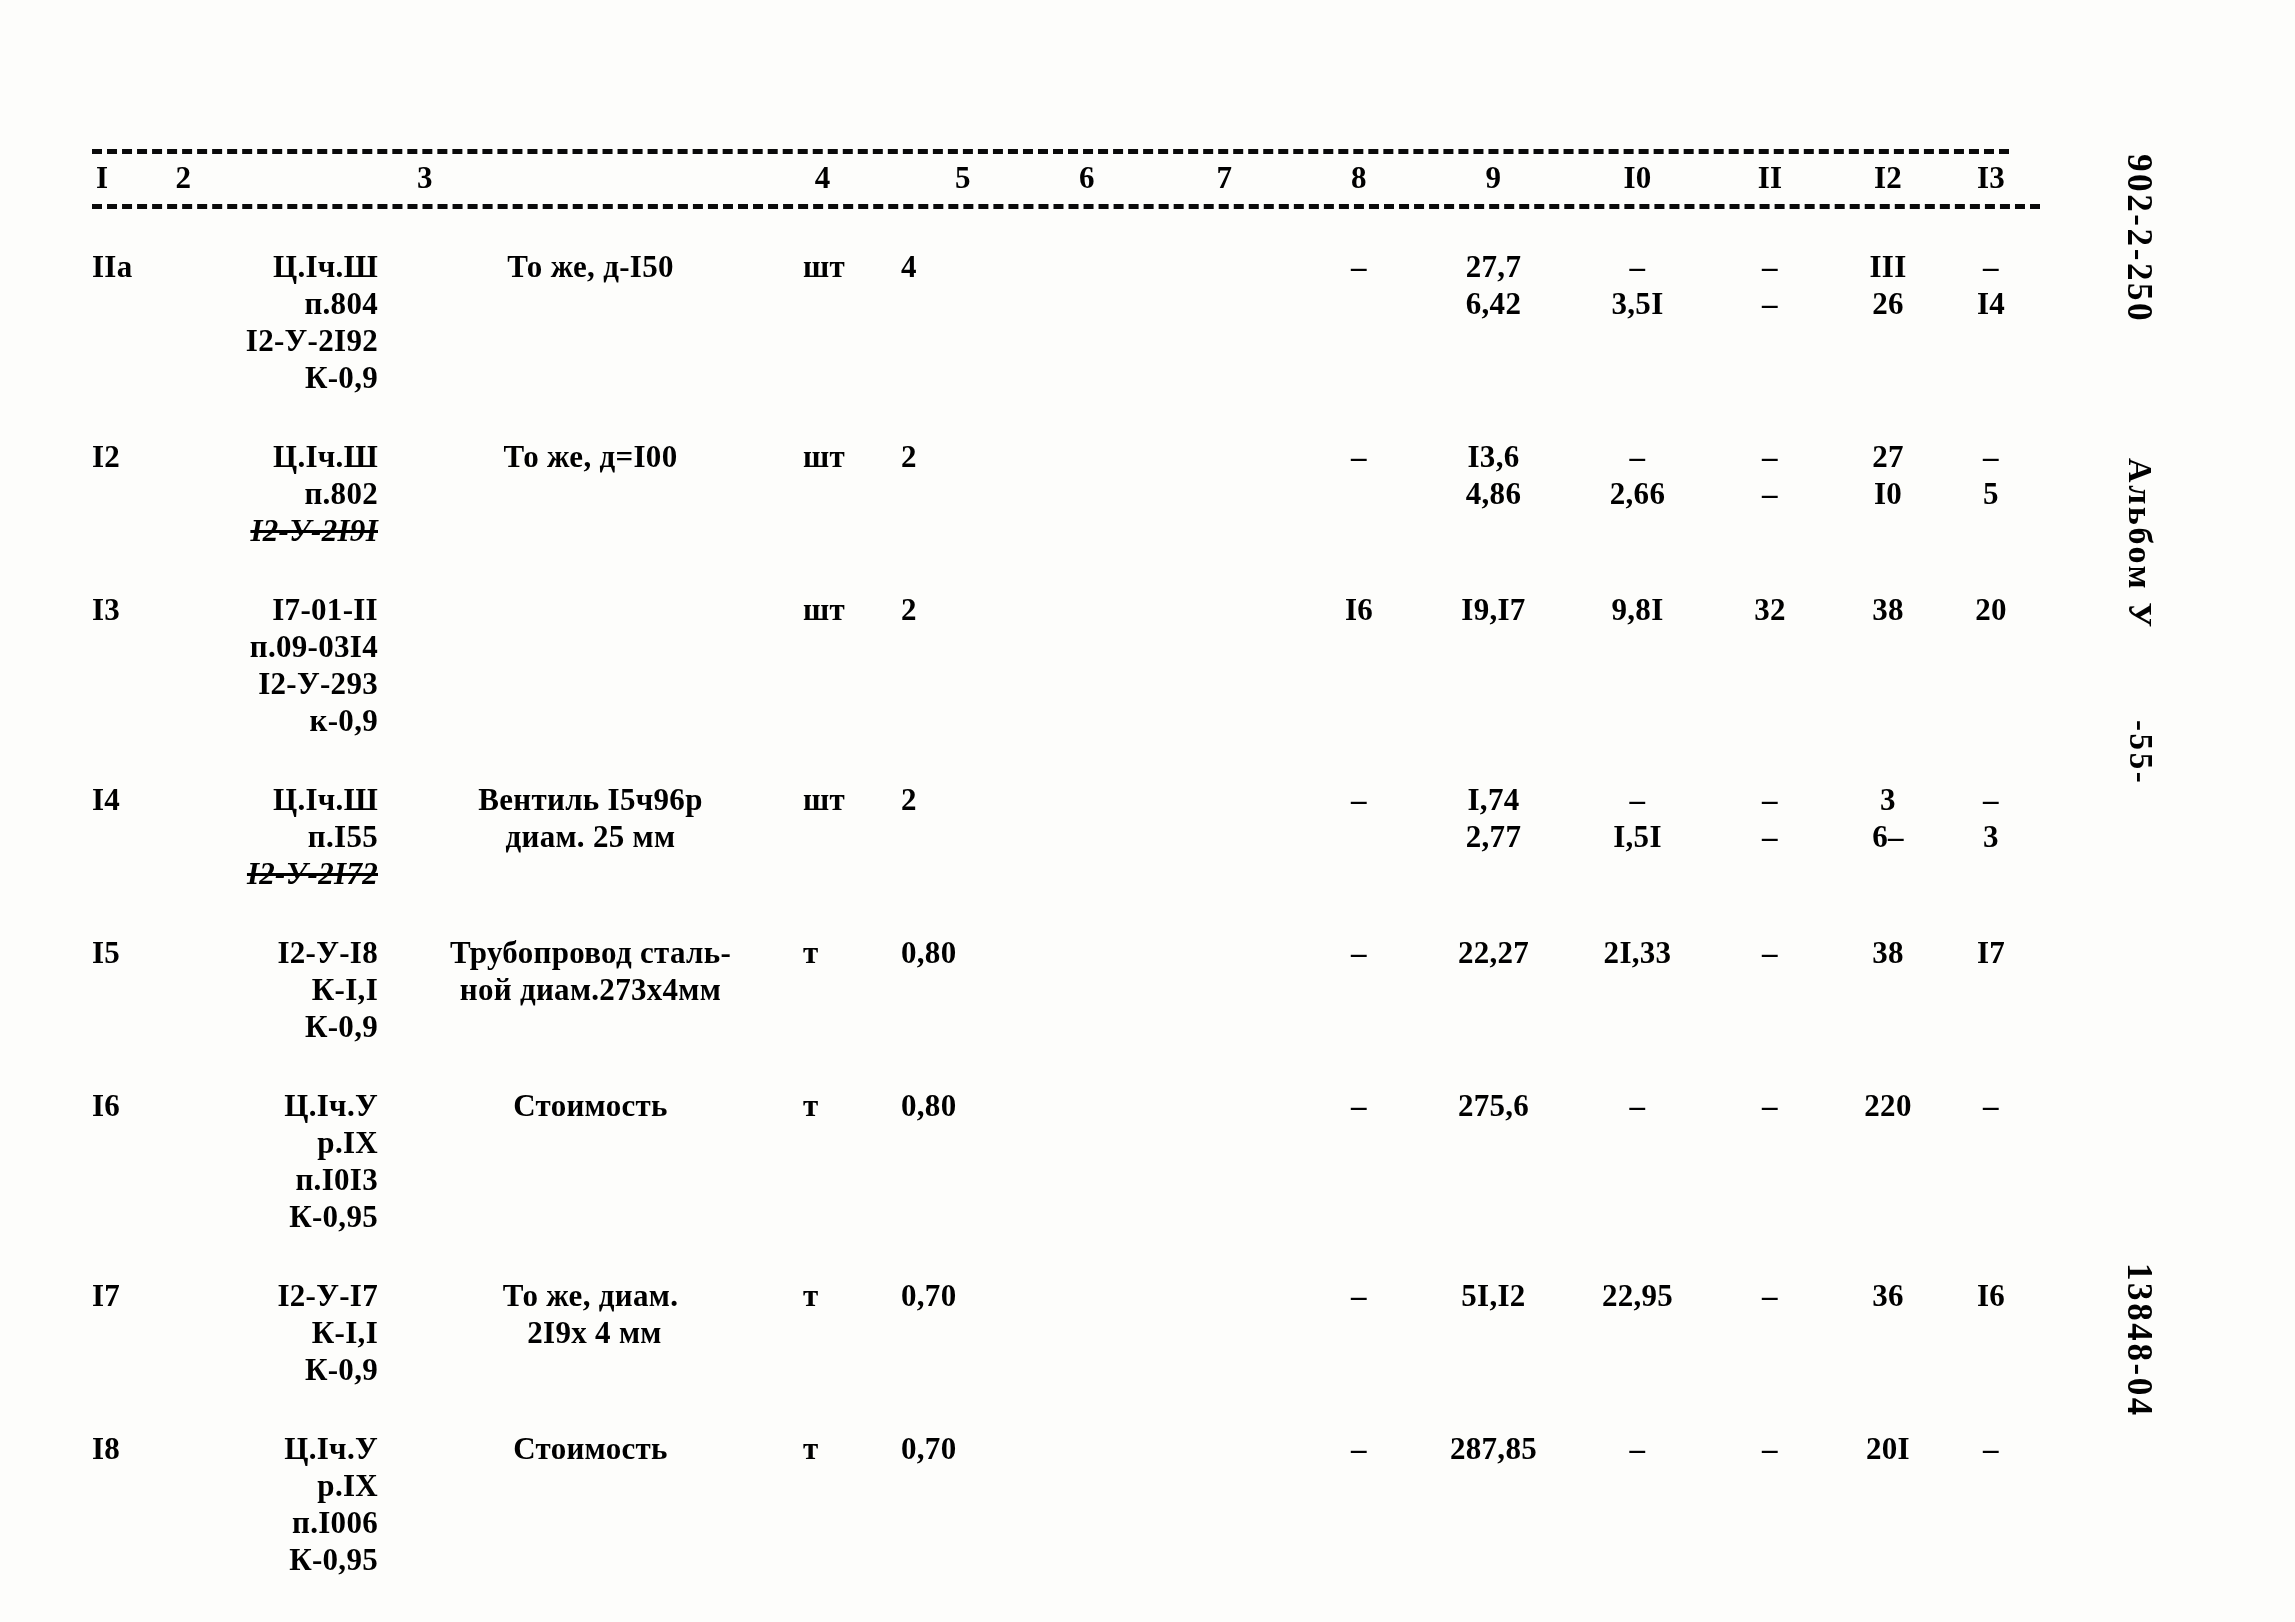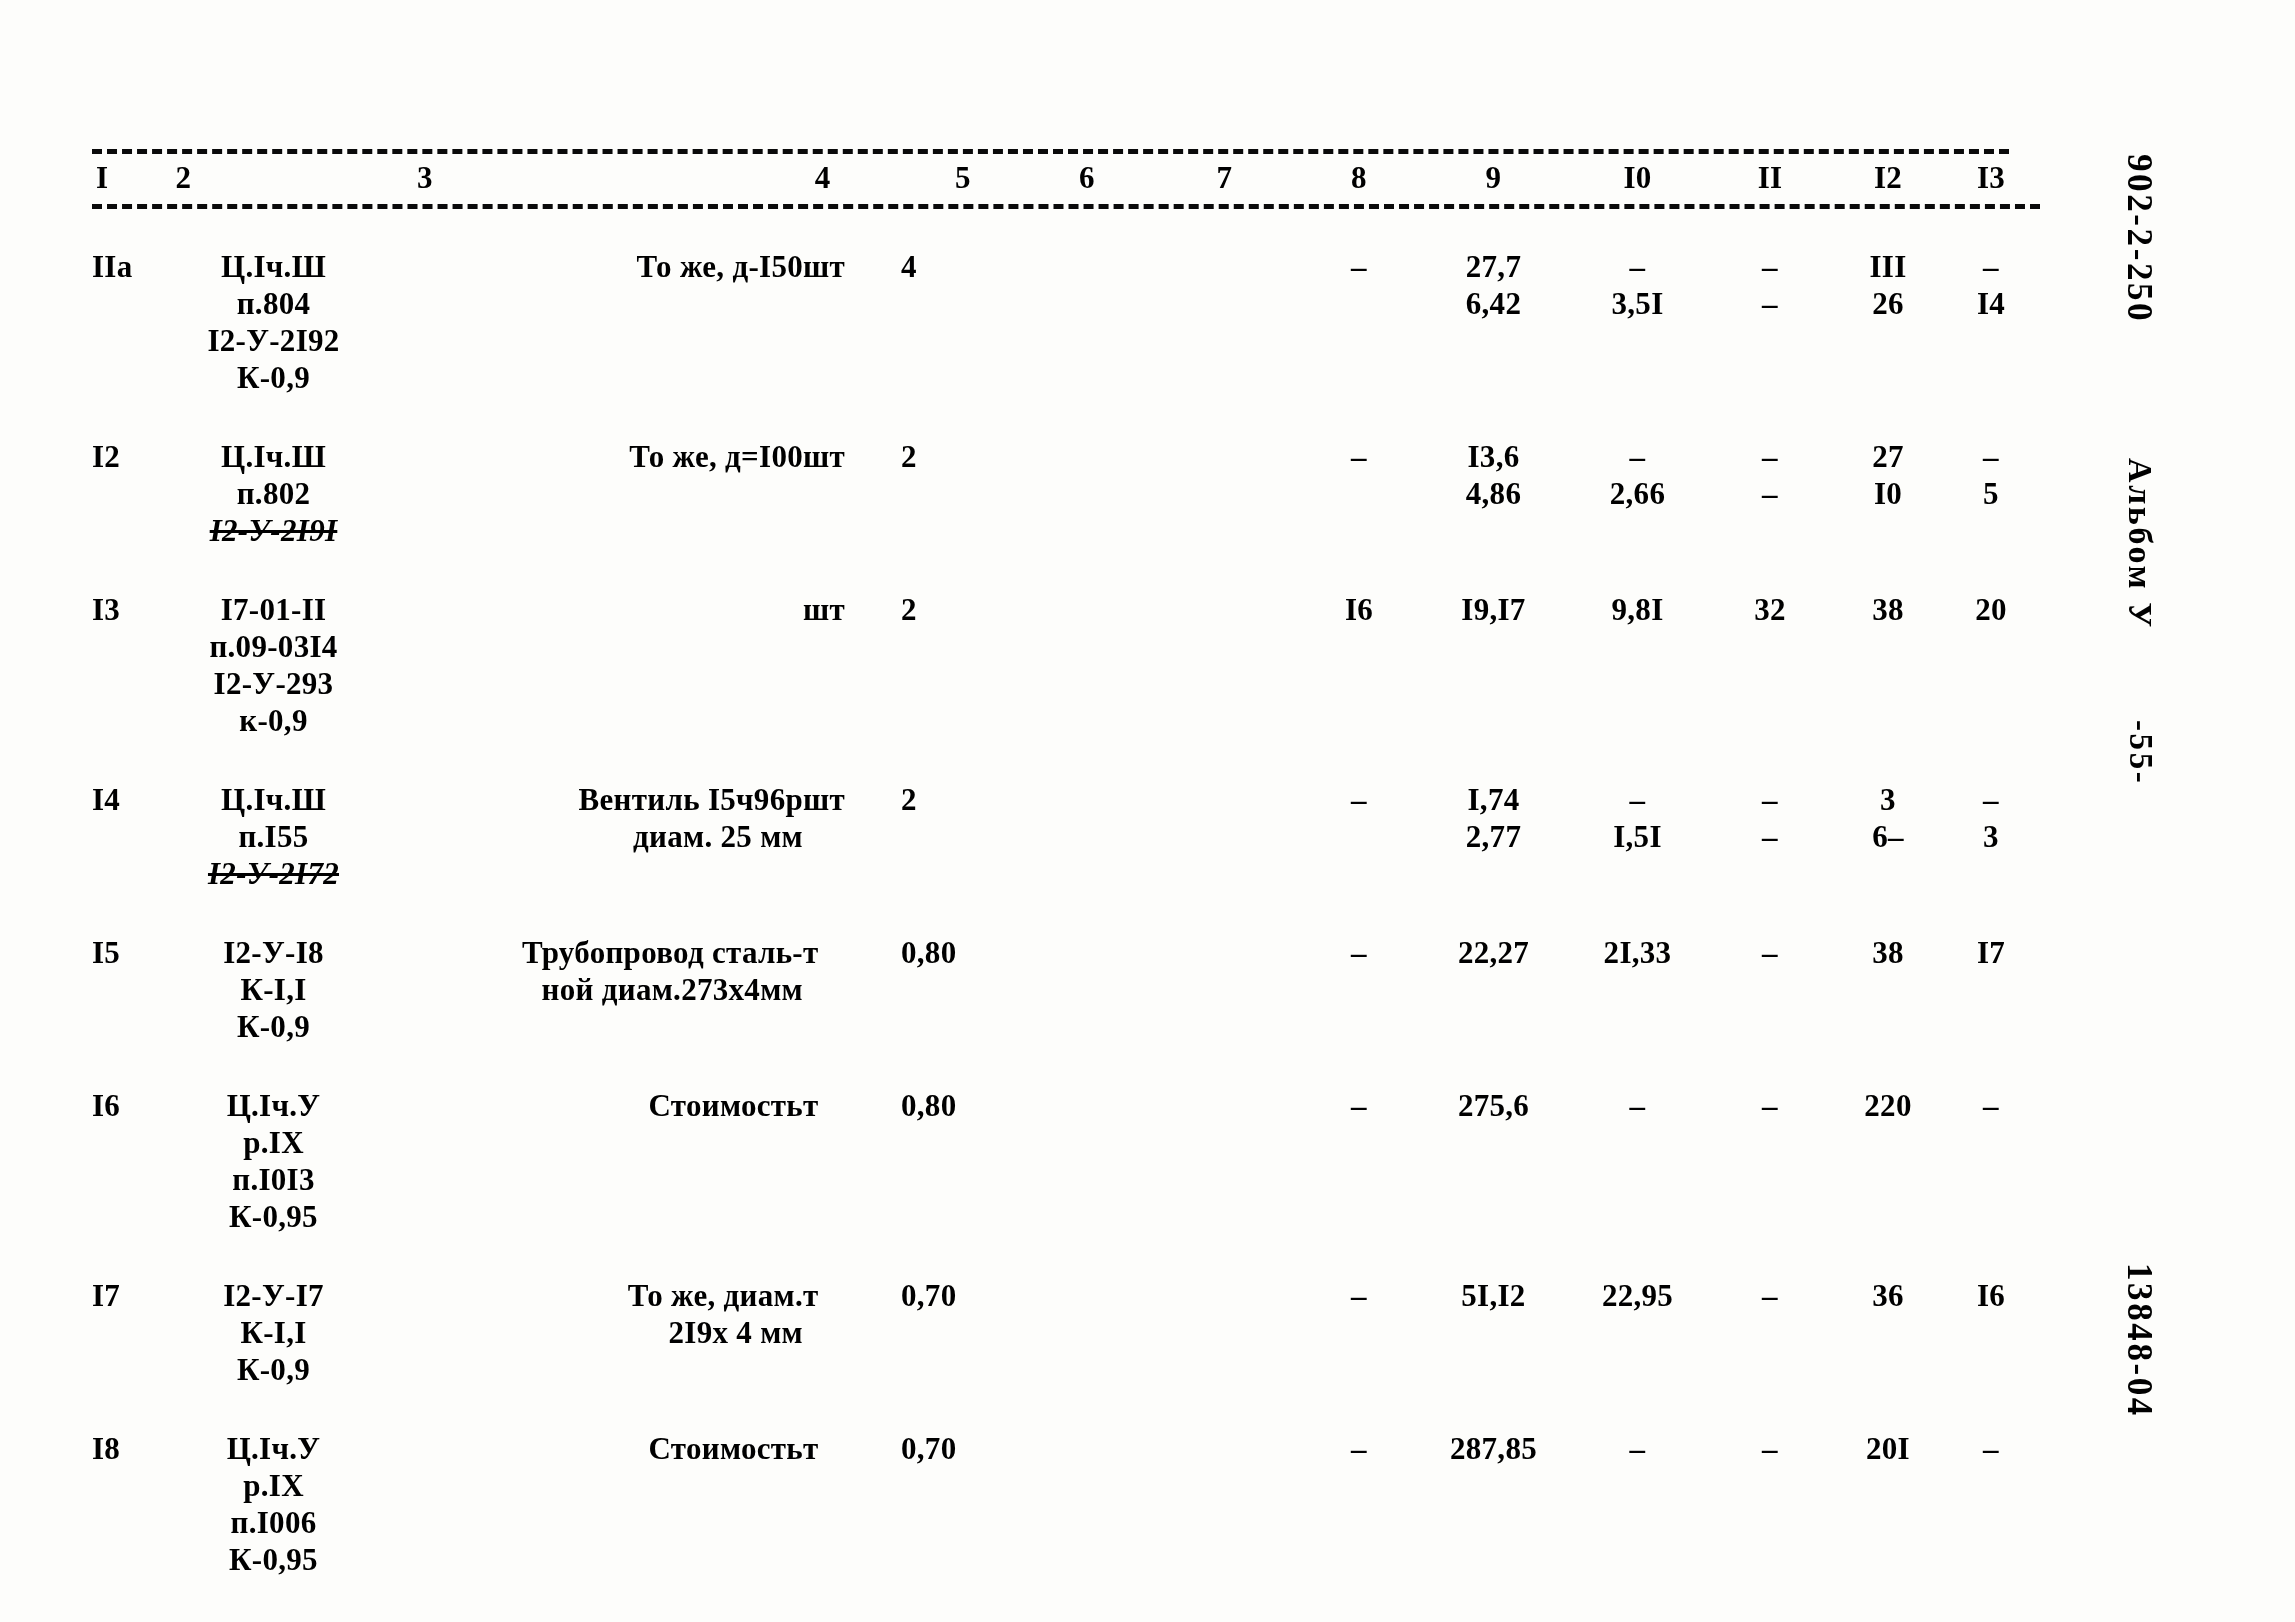--- a/index.html
+++ b/index.html
@@ -78,22 +78,22 @@
   tr.head td.h1 { text-align: left; padding-left: 3.9px; }
   tr.head td.h2 { text-align: left; padding-left: 6.5px; }
   tr.head td.h3 { text-align: left; padding-left: 39px; }
   tr.head td.h4 { text-align: left; padding-left: 11.8px; }
 
   
   tr.datarow > td { padding-top: 0; }
   tr.spacer td { height: 42px; }
 
   .num   { text-align: left; padding-left: 3.9px; white-space: pre; }
-  .code  { text-align: center; padding-left: 6.5px; white-space: pre; }
-  .desc  { text-align: right; padding-left: 9.2px; white-space: pre; }
+  .code  { text-align: right; padding-left: 6.5px; white-space: pre; }
+  .desc  { text-align: center; padding-left: 9.2px; white-space: pre; }
   .unit  { text-align: left; padding-left: 9.2px; white-space: pre; }
   .val   { text-align: left; white-space: pre; }
   .val.c { text-align: center; }
 
   .lines > div { min-height: 37px; }
   .strike { text-decoration: line-through; text-decoration-thickness: 3.3px; font-style: italic; }
 
   
   .off1 { padding-top: 37px; }
 

